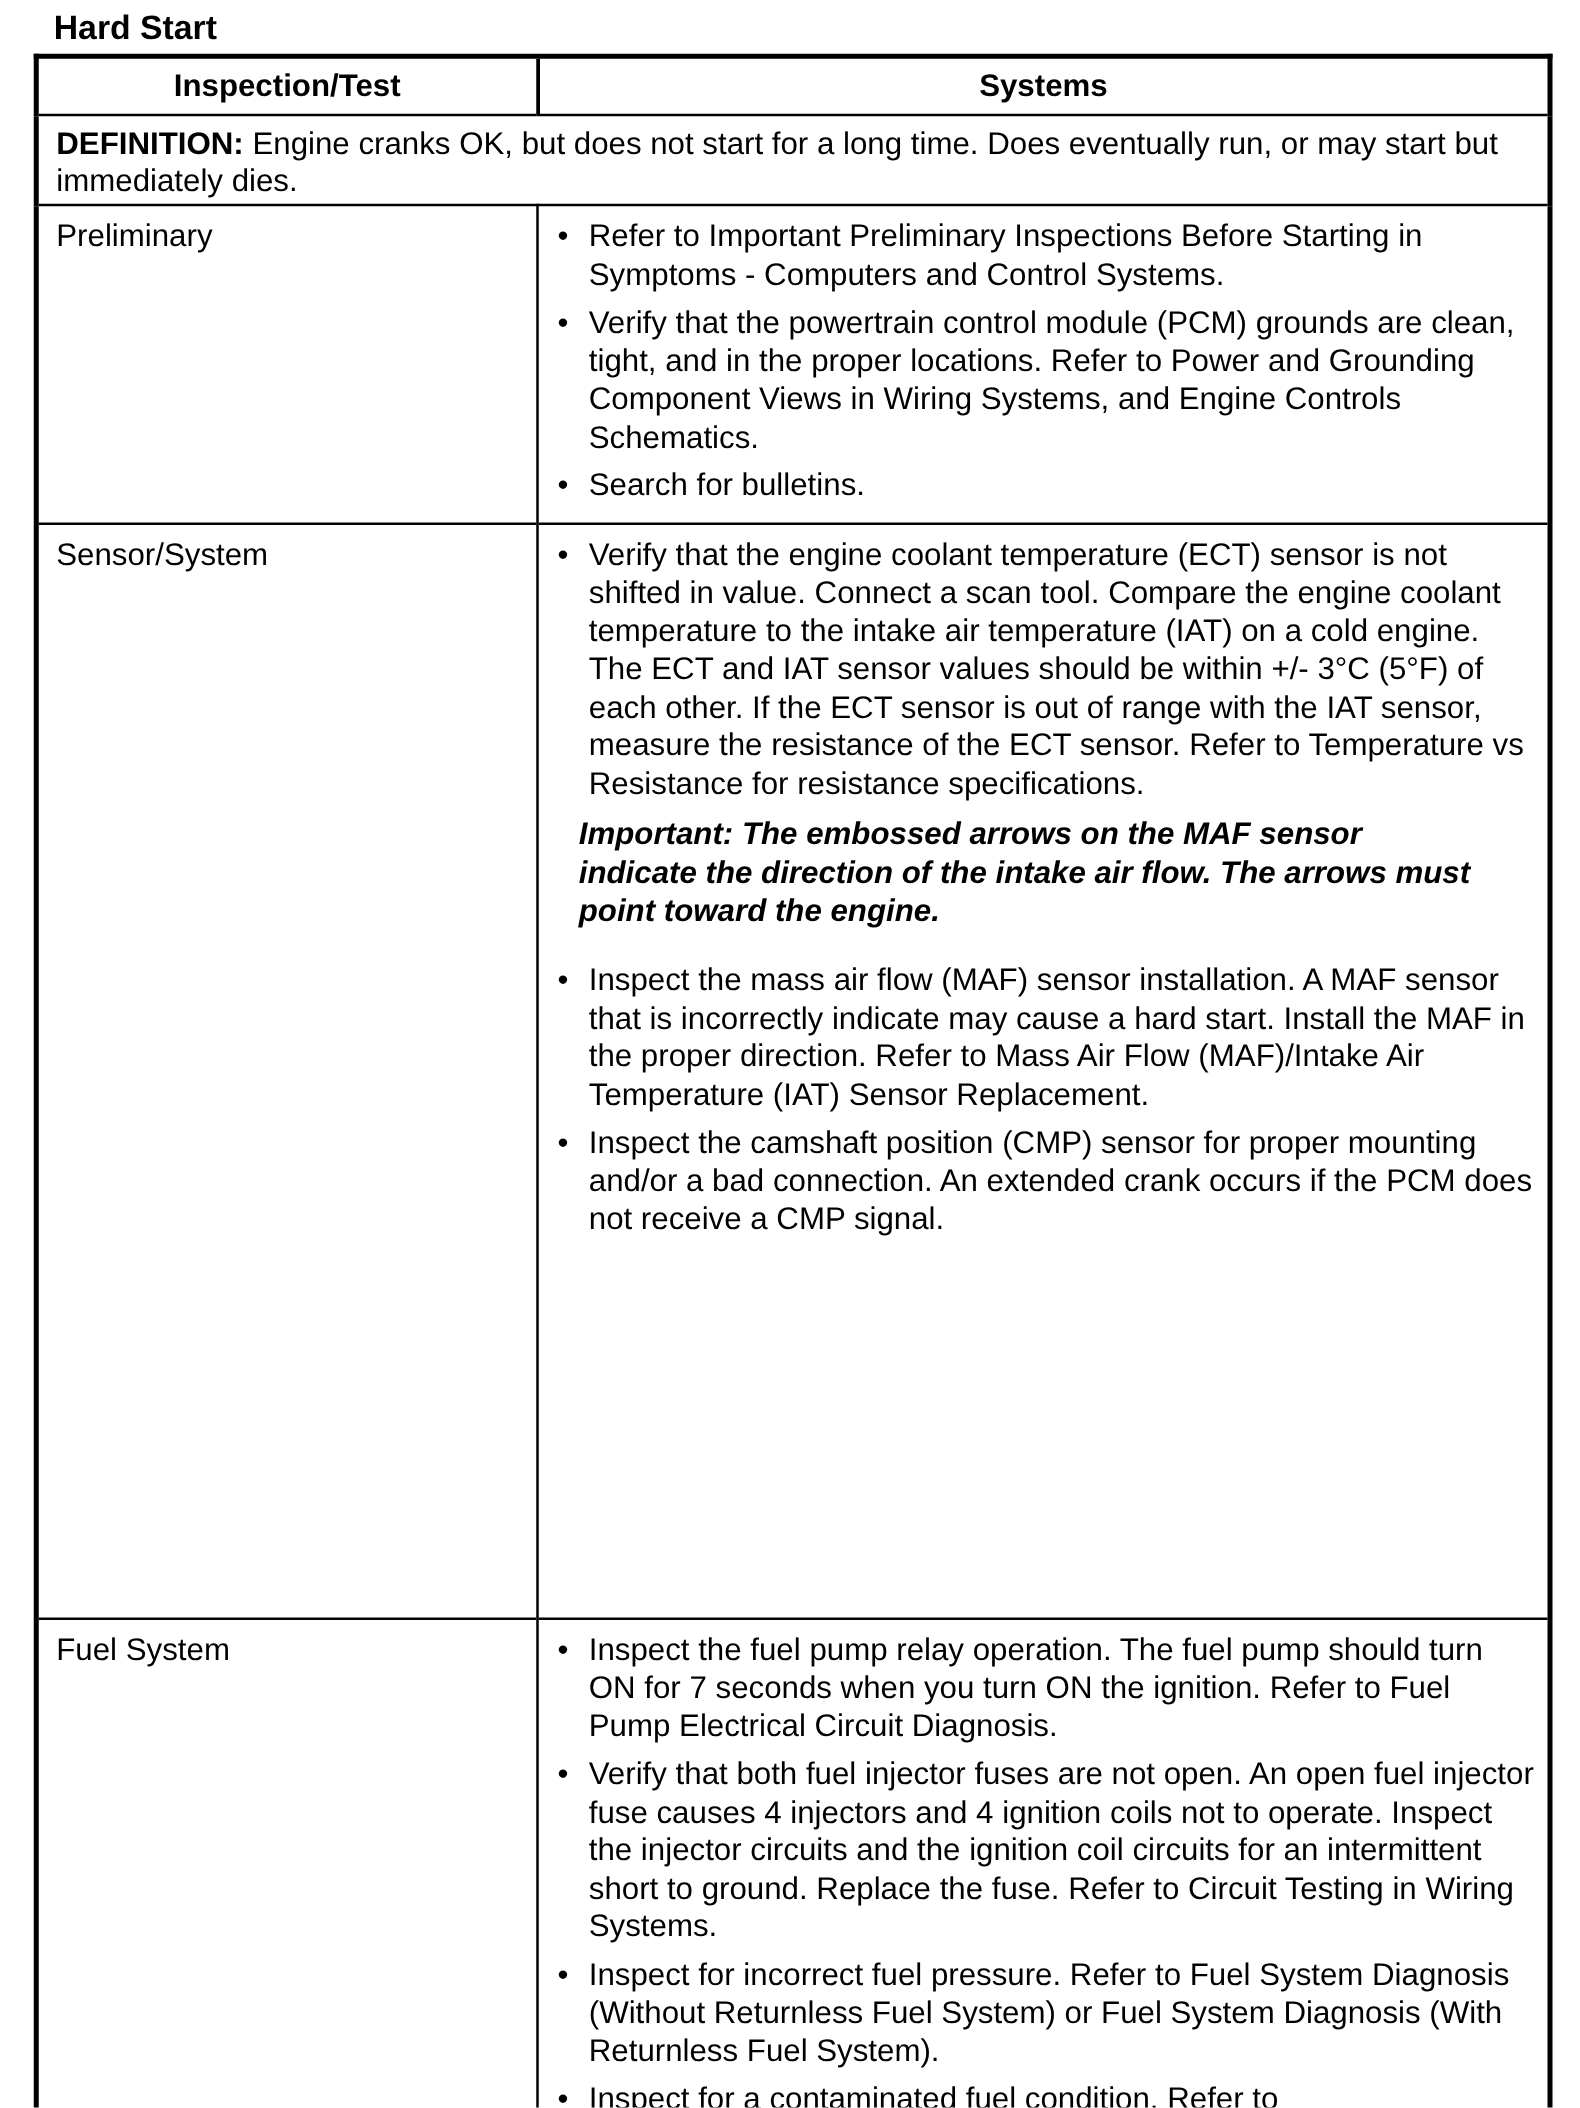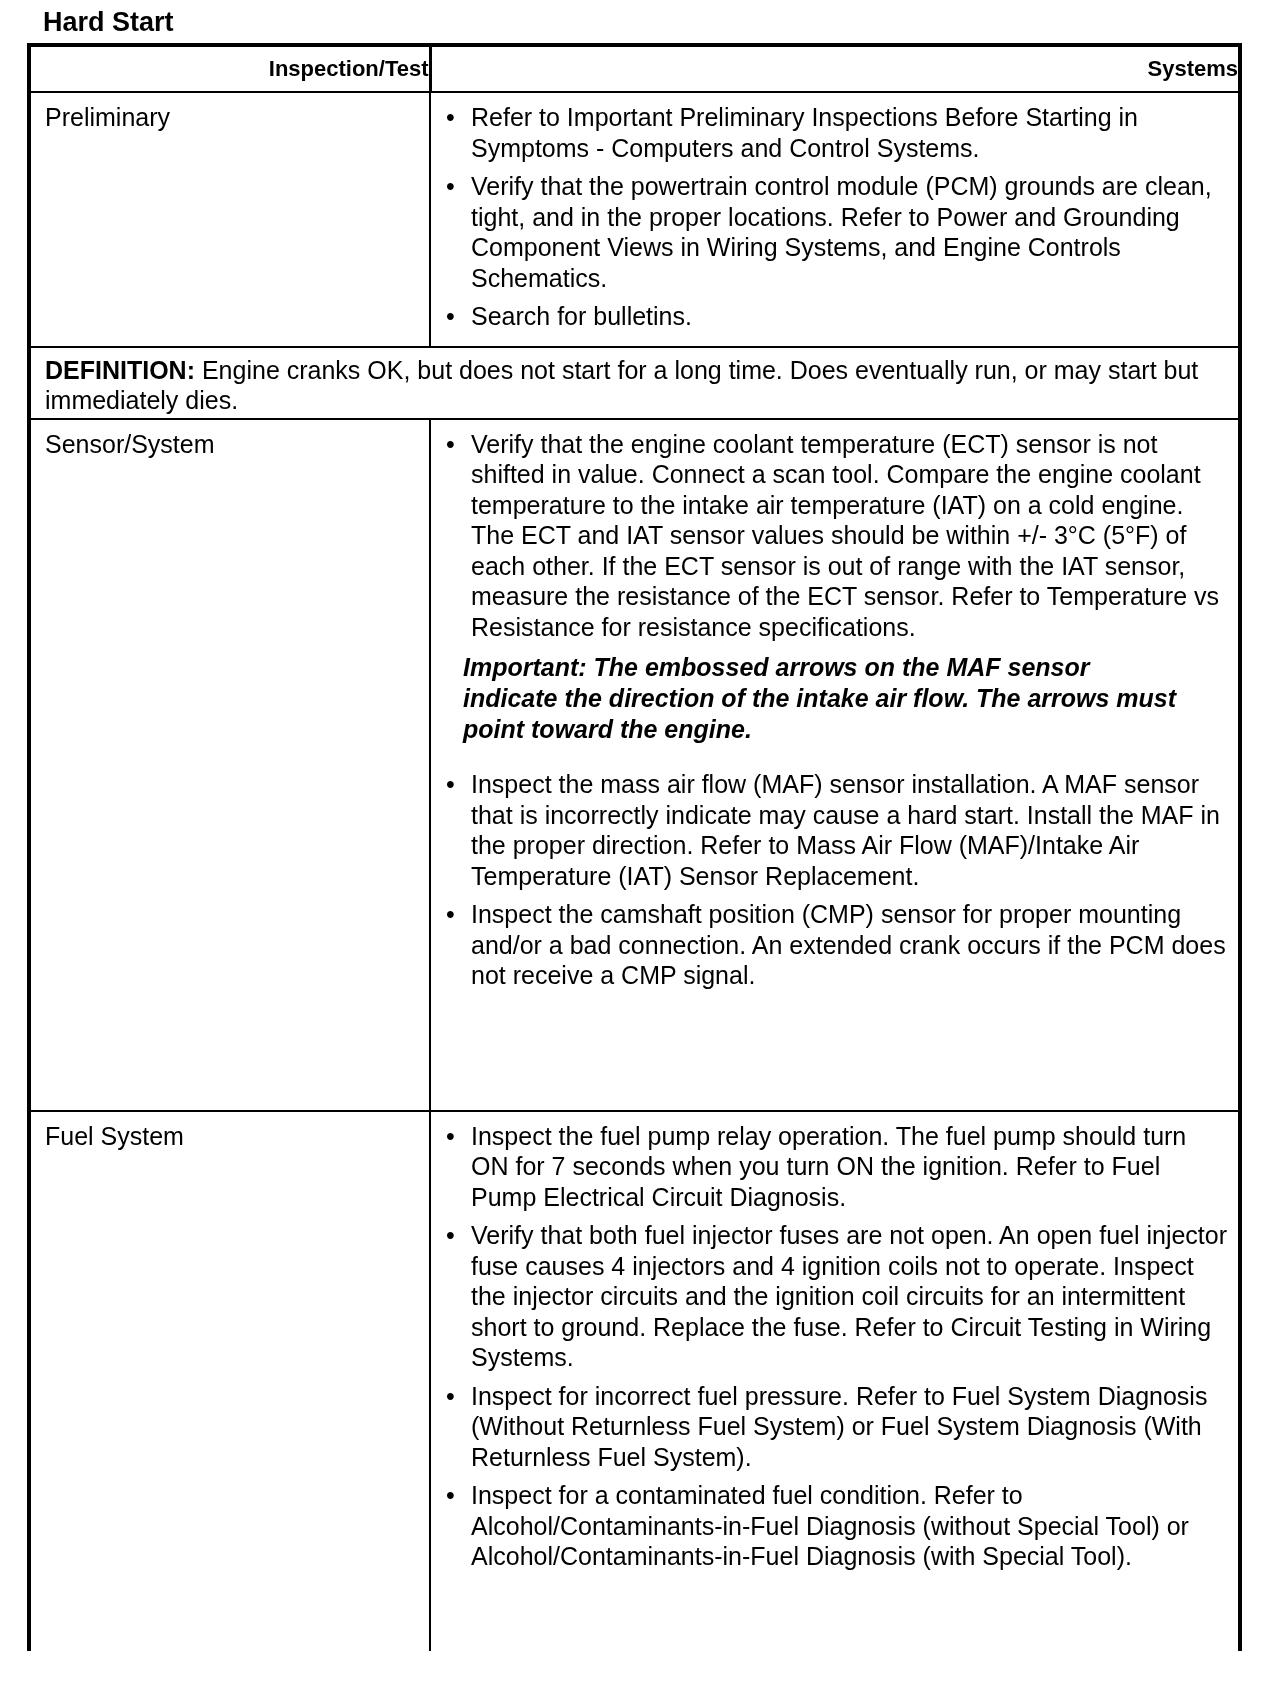--- a/index.html
+++ b/index.html
@@ -36,23 +36,23 @@
     .tbl col.c2 { width: 810px; }
     .tbl th, .tbl td {
       border-left: 3px solid #000;
       border-right: 3px solid #000;
       border-top: 2px solid #000;
       vertical-align: top;
       padding: 0;
     }
     .tbl thead th {
       border-top: 4px solid #000;
-      font-size: 22px;
+      font-size: 25px;
       font-weight: bold;
-      text-align: right;
+      text-align: center;
       height: 44px;
       line-height: 44px;
       border-left-width: 4px;
     }
     .tbl thead th.h2 { border-right-width: 4px; border-left-width: 2px; }
     .tbl td.c-left { border-left-width: 4px; border-right-width: 2px; }
     .tbl td.c-right { border-left-width: 2px; border-right-width: 4px; }
     .tbl td.def {
       border-left-width: 4px;
       border-right-width: 4px;
@@ -102,20 +102,24 @@
       <col class="c1">
       <col class="c2">
     </colgroup>
   <thead>
     <tr>
       <th>Inspection/Test</th>
       <th class="h2">Systems</th>
     </tr>
   </thead>
   <tbody>
+    <tr>
+      <td class="def" colspan="2"><b>DEFINITION:</b><span> Engine cranks OK, but does not start for a long time. Does eventually run, or may start but immediately dies.</span></td>
+    </tr>
+
     <tr style="height:246px;">
       <td class="c-left">
         <div class="label">Preliminary</div>
       </td>
       <td class="c-right">
         <div class="actions">
           <div class="bullet">
               <span class="dot">•</span>
               <span class="txt">Refer to Important Preliminary Inspections Before Starting in Symptoms - Computers and Control Systems.</span>
             </div>
@@ -124,25 +128,21 @@
               <span class="txt">Verify that the powertrain control module (PCM) grounds are clean, tight, and in the proper locations. Refer to Power and Grounding Component Views in Wiring Systems, and Engine Controls Schematics.</span>
             </div>
           <div class="bullet">
               <span class="dot">•</span>
               <span class="txt">Search for bulletins.</span>
             </div>
         </div>
       </td>
     </tr>
 
-    <tr>
-      <td class="def" colspan="2"><b>DEFINITION:</b><span> Engine cranks OK, but does not start for a long time. Does eventually run, or may start but immediately dies.</span></td>
-    </tr>
-
-    <tr style="height:692px;">
+    <tr style="height:876px;">
       <td class="c-left">
         <div class="label">Sensor/System</div>
       </td>
       <td class="c-right">
         <div class="actions">
           <div class="bullet">
               <span class="dot">•</span>
               <span class="txt">Verify that the engine coolant temperature (ECT) sensor is not shifted in value. Connect a scan tool. Compare the engine coolant temperature to the intake air temperature (IAT) on a cold engine. The ECT and IAT sensor values should be within +/- 3°C (5°F) of each other. If the ECT sensor is out of range with the IAT sensor, measure the resistance of the ECT sensor. Refer to Temperature vs Resistance for resistance specifications.</span>
             </div>
           <div class="important">Important: The embossed arrows on the MAF sensor indicate the direction of the intake air flow. The arrows must point toward the engine.</div>

